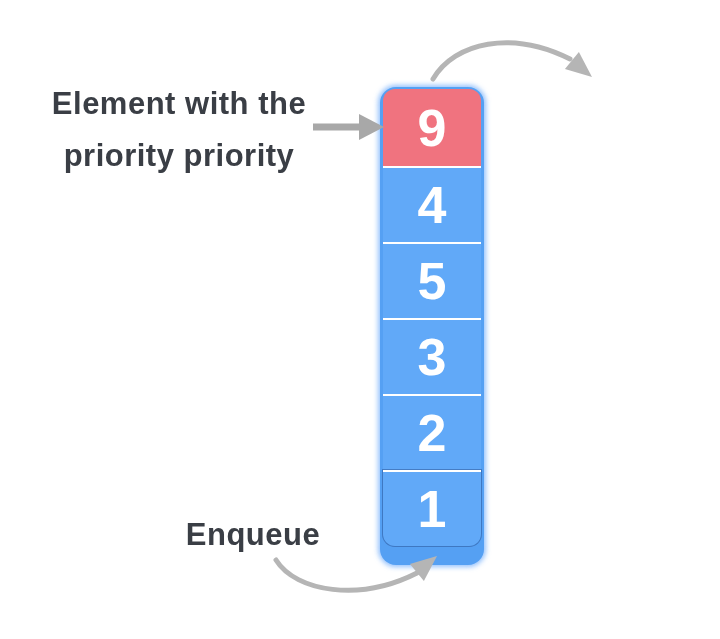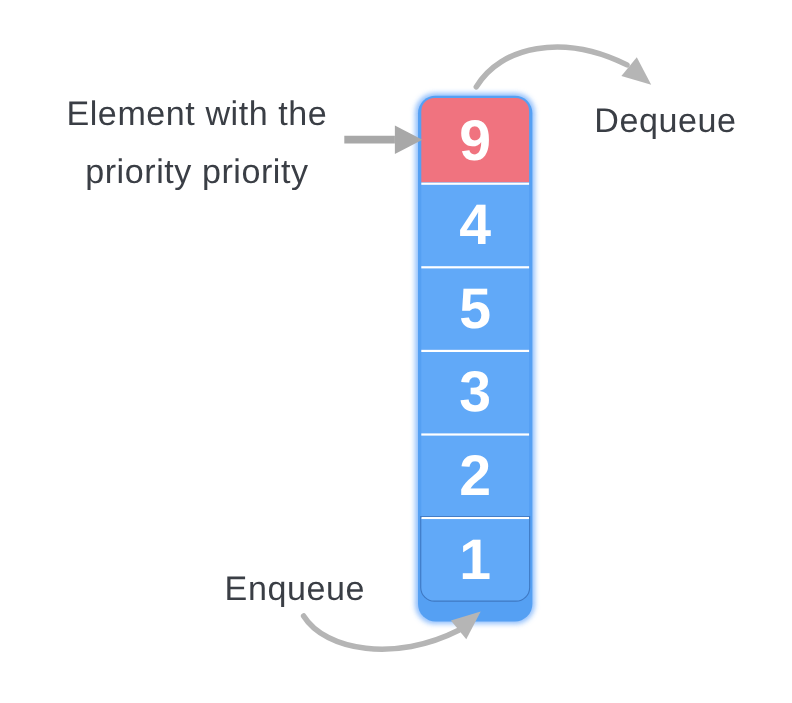--- a/index.html
+++ b/index.html
@@ -10,39 +10,39 @@
   }
   .canvas {
     position: relative;
     width: 720px;
     height: 639px;
     overflow: hidden;
     background: #ffffff;
   }
   .label {
     position: absolute;
-    font-weight: 400;
+    font-weight: 700;
     font-size: 31px;
     color: var(--label-color, #3a3e45);
     text-align: center;
     letter-spacing: 0.5px;
   }
   .label-left {
     left: 26px;
     top: 78px;
     width: 306px;
     line-height: 52px;
   }
   .label-dequeue {
     left: 517px;
     top: 92px;
     width: 176px;
   }
   .label-enqueue {
-    left: 180px;
+    left: 165px;
     top: 517px;
     width: 176px;
   }
   .queue-container {
     position: absolute;
     left: 380px;
     top: 87px;
     width: 104px;
     height: 478px;
     background: var(--container-blue, #55a0f3);
@@ -89,21 +89,20 @@
 </head>
 <body>
 
 <div class="canvas">
 
   <div class="label label-left">
     <div>Element with the</div>
     <div>priority priority</div>
   </div>
 
-  <div class="label label-dequeue">Dequeue</div>
 
   <div class="label label-enqueue">Enqueue</div>
 
   <div class="queue-container">
     <div class="cells">
         <div class="cell first" style="background: rgb(240, 115, 127);">9</div>
         <div class="cell" style="background: rgb(97, 169, 248);">4</div>
         <div class="cell" style="background: rgb(97, 169, 248);">5</div>
         <div class="cell" style="background: rgb(97, 169, 248);">3</div>
         <div class="cell" style="background: rgb(97, 169, 248);">2</div>

